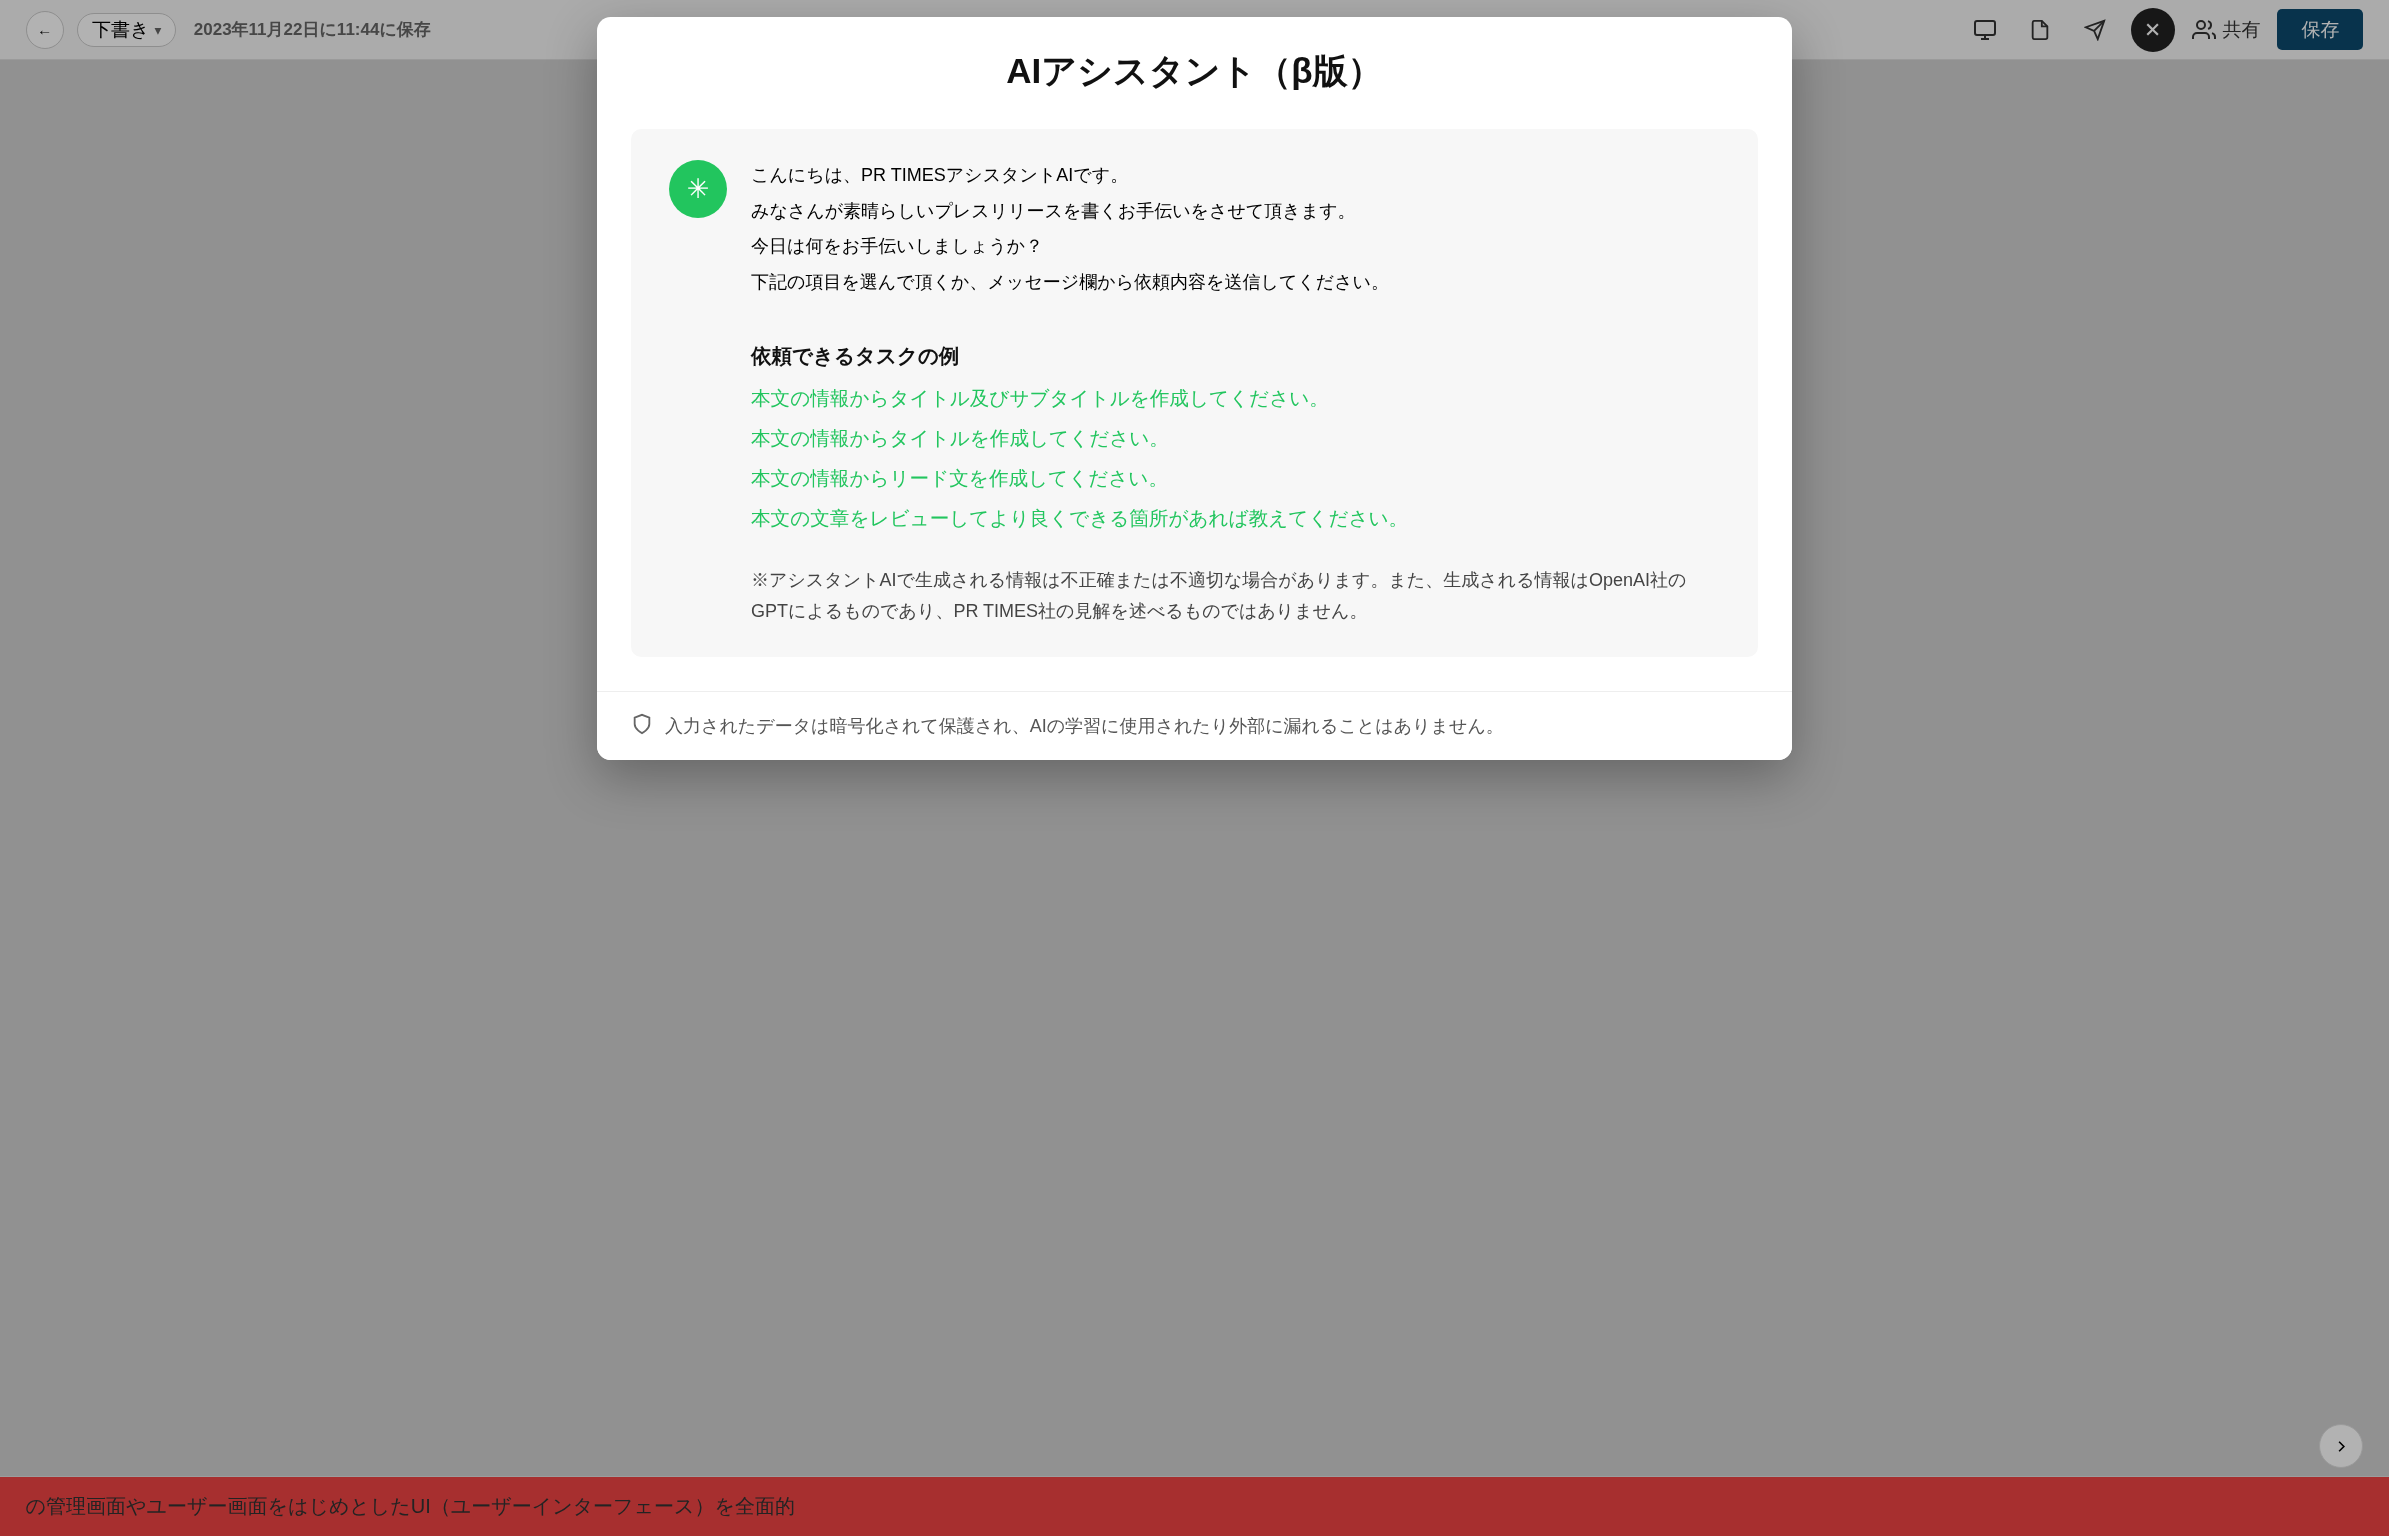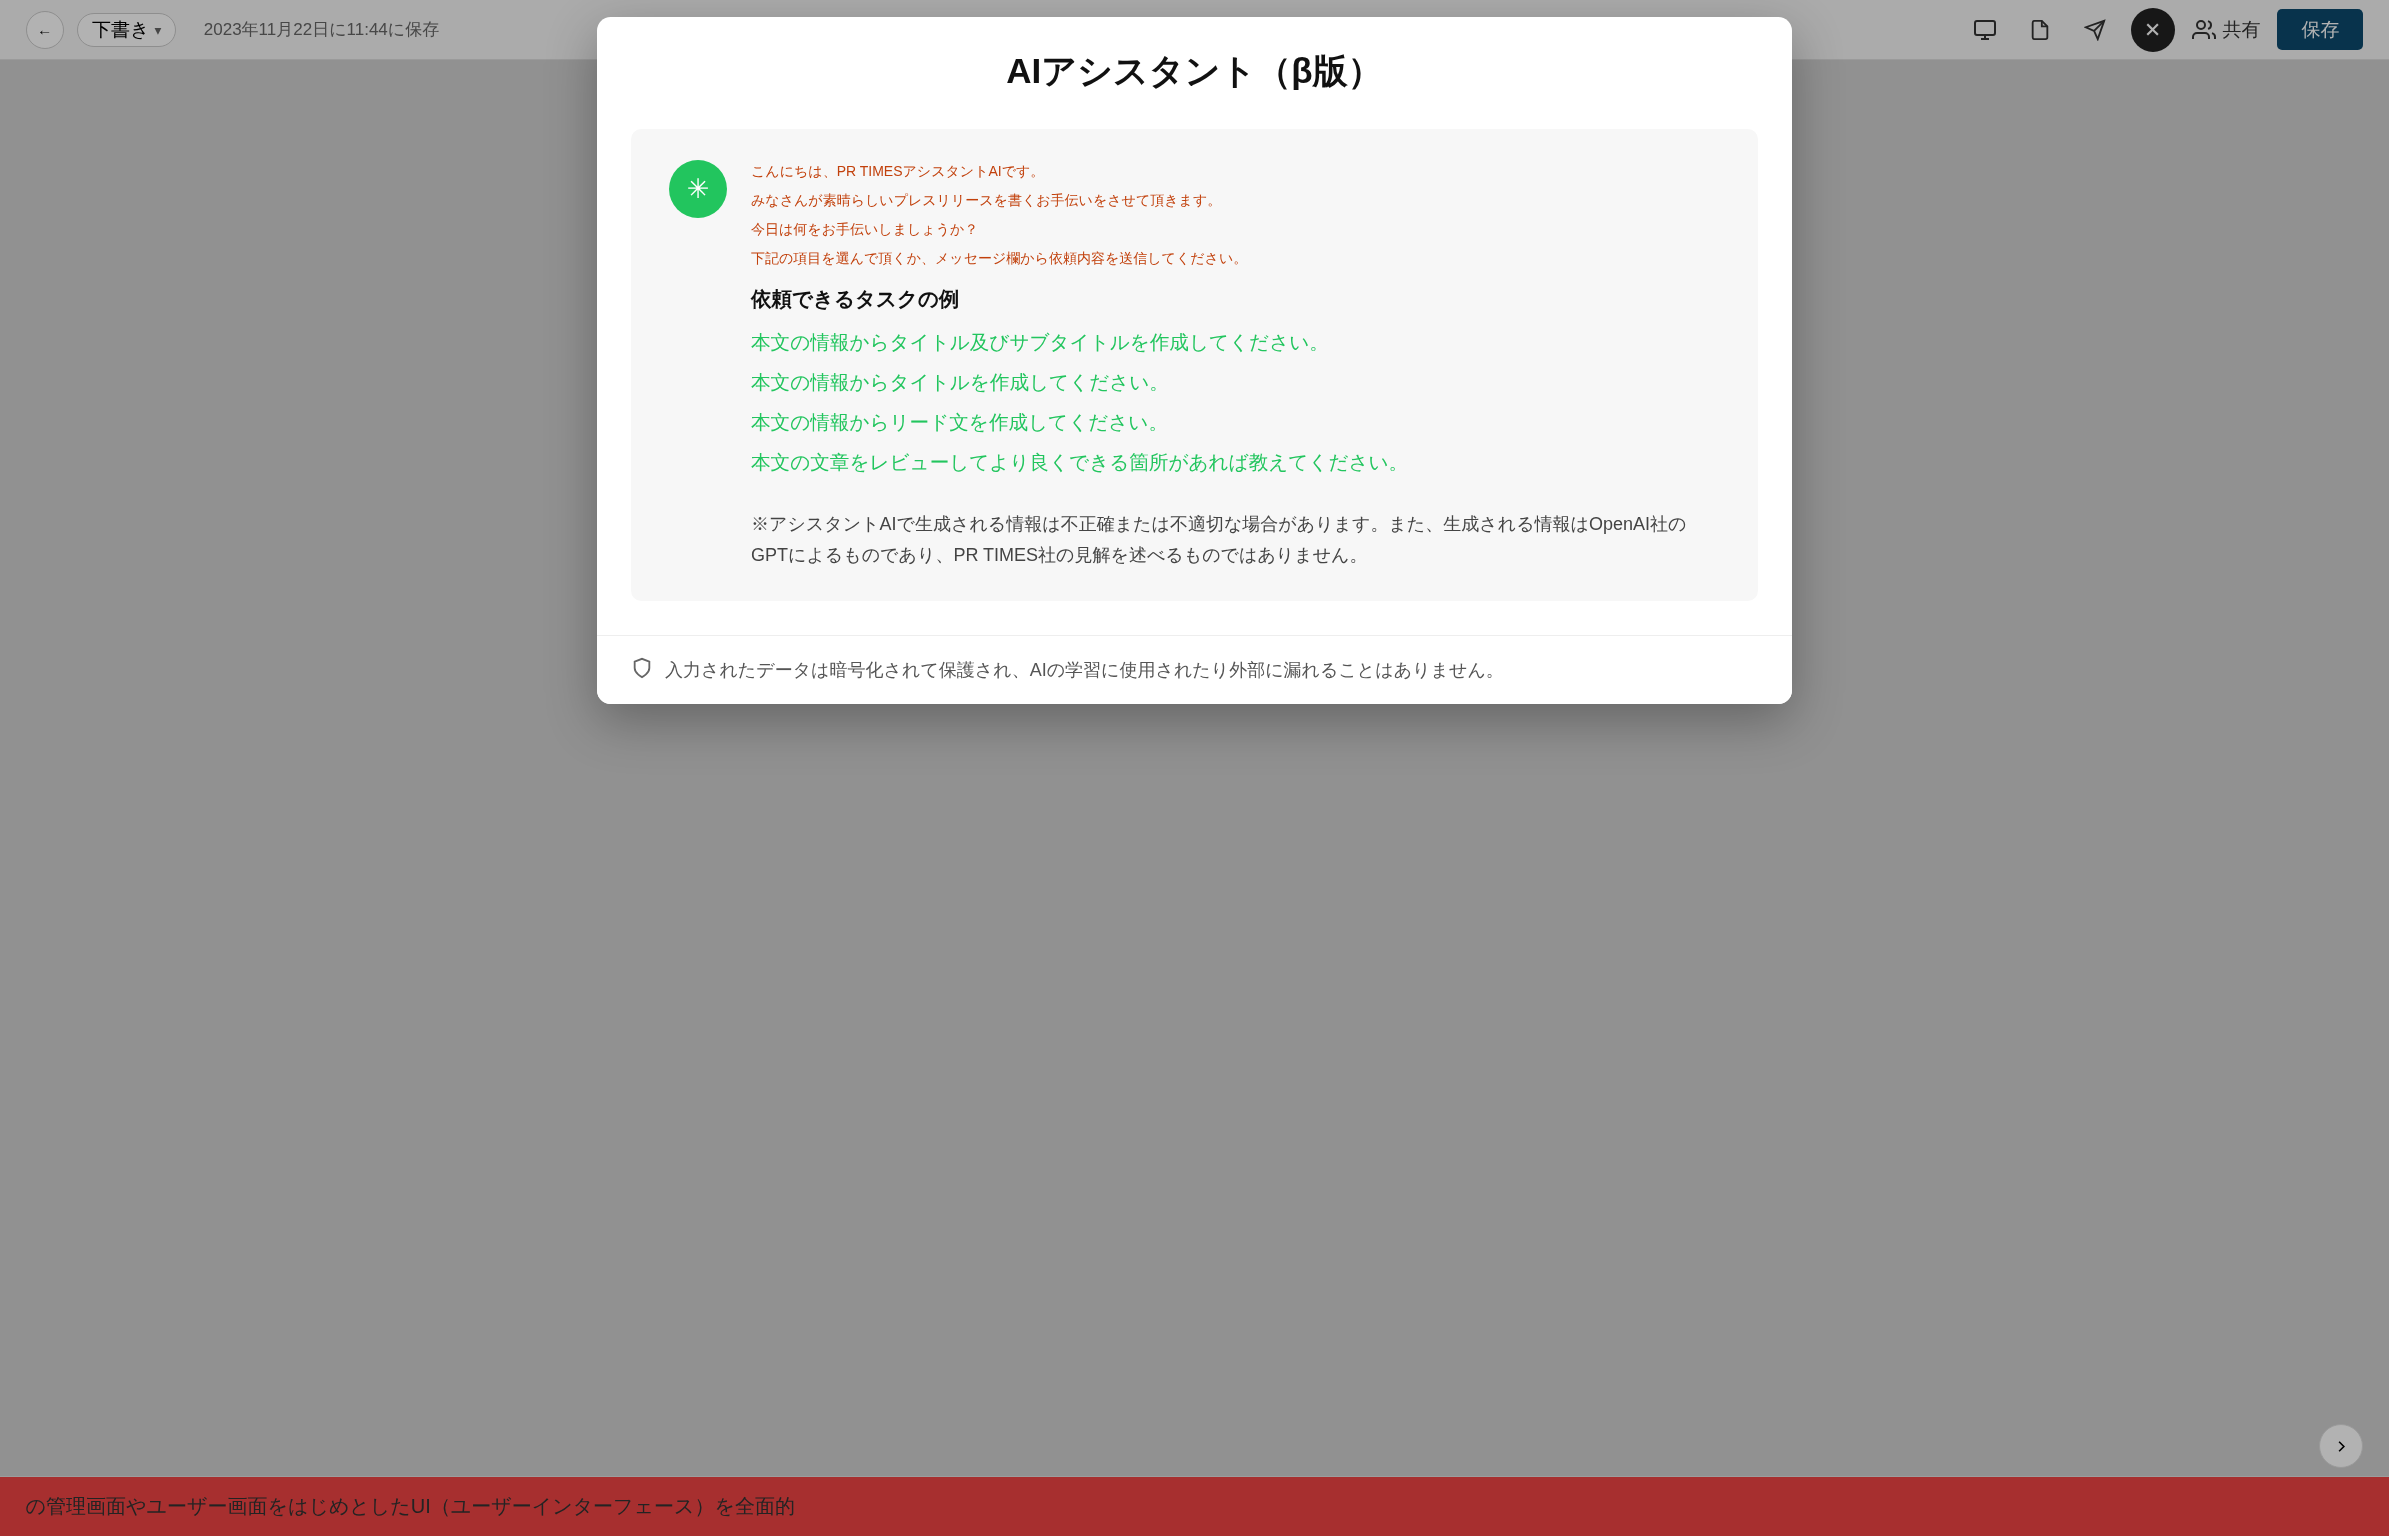--- a/index.html
+++ b/index.html
@@ -60,21 +60,22 @@
     }
 
     .toolbar-draft-btn .arrow-down {
       font-size: 13.7px;
       color: #666;
     }
 
     .toolbar-timestamp {
       font-size: 17px;
       color: #666;
-      margin-left: 14px;
+      margin-left: 4px;
+      font-weight: bold;
     }
 
     .toolbar-right {
       margin-left: auto;
       display: flex;
       align-items: center;
       gap: 17px;
     }
 
     .toolbar-icon-btn {
@@ -232,24 +233,24 @@
       flex-shrink: 0;
       color: white;
       font-size: 27px;
     }
 
     .message-content {
       flex: 1;
     }
 
     .message-text {
-      font-size: 14px;
-      color: #c2410c;
+      font-size: 18px;
+      color: #000000;
       line-height: 1.7;
-      margin-bottom: 15px;
+      margin-bottom: 44px;
     }
 
     .message-text p {
       margin-bottom: 5.1px;
     }
 
     .tasks-section {
       margin-bottom: 31px;
     }
 

